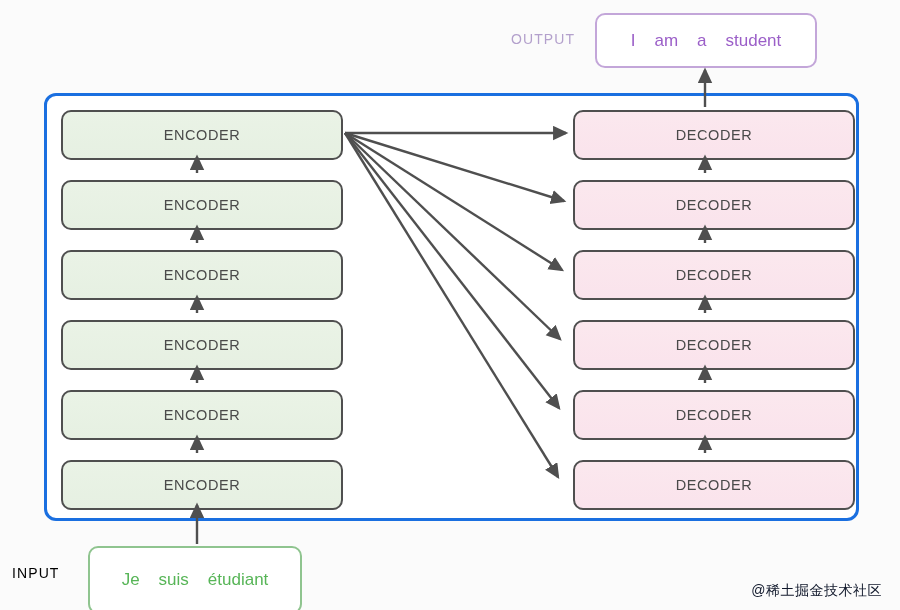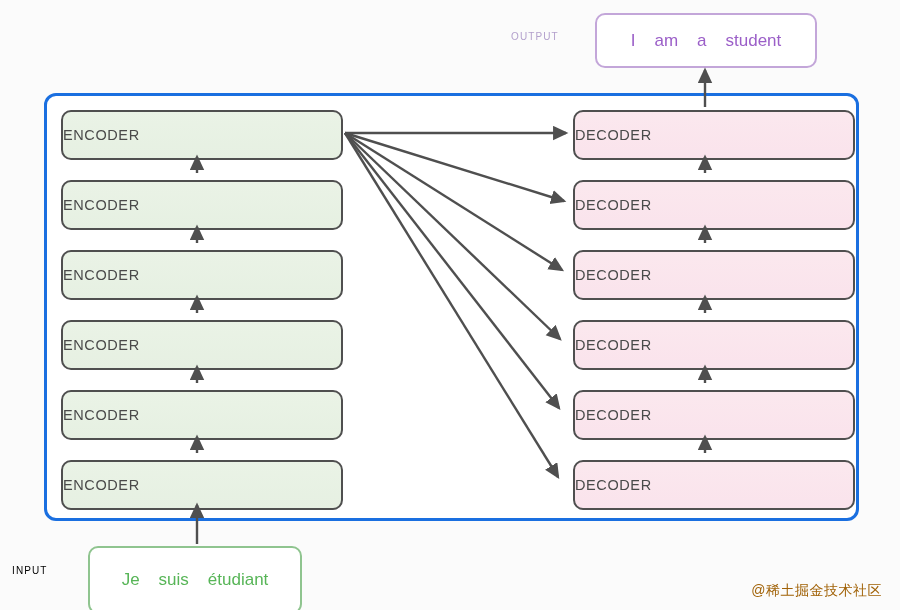--- a/index.html
+++ b/index.html
@@ -41,36 +41,37 @@
   }
   #encoder-stack { left: 14px; }
   #decoder-stack { left: 526px; }
 
   .block {
     height: 50px;
     border: 2.5px solid #4f4f4f;
     border-radius: 10px;
     display: flex;
     align-items: center;
+    justify-content: center;
     box-sizing: border-box;
     font-size: 14.5px;
     letter-spacing: 0.6px;
     color: #4a4a4a;
   }
   .encoder-block {
     background: linear-gradient(180deg, #eaf3e6 0%, #e6f0e2 100%);
   }
   .decoder-block {
     background: linear-gradient(180deg, #fbe8ee 0%, #fae3ec 100%);
   }
 
   
   .io-label {
     position: absolute;
-    font-size: 10px;
+    font-size: 14px;
     letter-spacing: 1.1px;
   }
   #output-label {
     left: 511px;
     top: 31px;
     color: #b3a0cc;
   }
   #input-label {
     left: 12px;
     top: 565px;
@@ -113,21 +114,21 @@
     height: 610px;
     pointer-events: none;
   }
 
   
   #watermark {
     position: absolute;
     right: 18px;
     bottom: 10px;
     font-size: 14px;
-    color: #a16207;
+    color: #0f172a;
     letter-spacing: 0.5px;
   }
 </style>
 </head>
 <body>
 
 <div id="canvas">
 
   <div class="io-label" id="output-label">OUTPUT</div>
 

